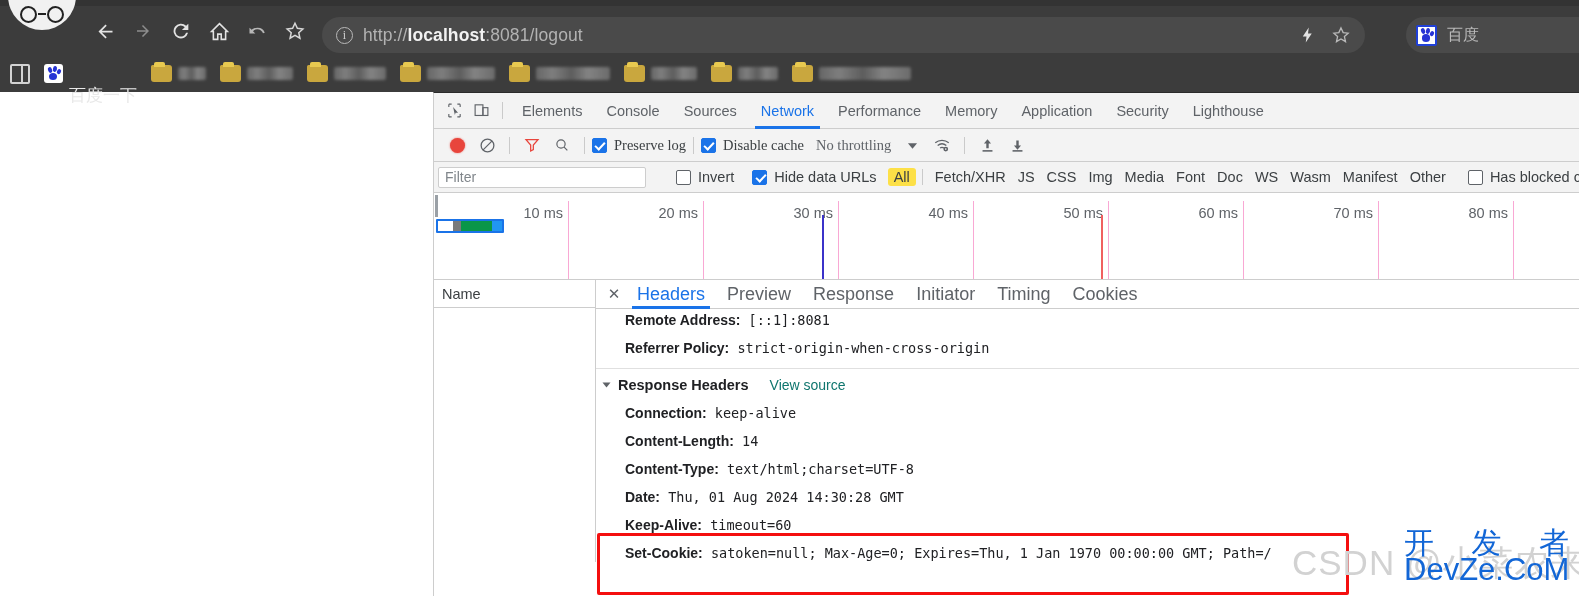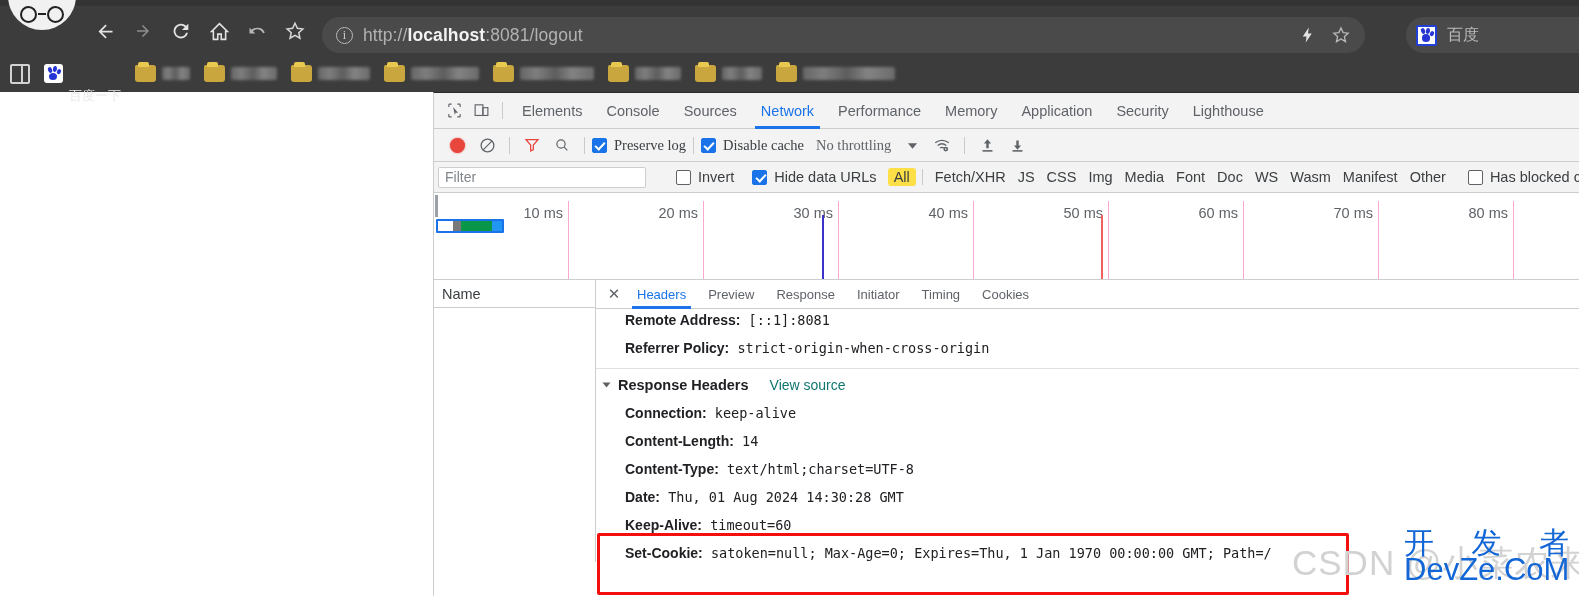--- a/index.html
+++ b/index.html
@@ -109,21 +109,21 @@
   }
   .bm-side::after {
     content: ""; position: absolute; left: 9px; top: -2px;
     width: 2px; height: 20px; background: #d2d2d2;
   }
   .bm-item { display: flex; align-items: center; gap: 6px; flex: 0 0 auto; margin-right: 14px; }
   .bm-baidu-ico {
     width: 19px; height: 19px; background: #fff; border-radius: 3px;
     display: flex; align-items: center; justify-content: center;
   }
-  .bm-label { color: #e8e8e8; font-size: 13px; white-space: nowrap; margin-top: 44px; }
+  .bm-label { color: #e8e8e8; font-size: 17px; white-space: nowrap; margin-top: 44px; }
   .folder {
     width: 21px; height: 17px; position: relative; flex: 0 0 auto;
     background: #c9a73e; border-radius: 1.5px 3px 3px 3px;
   }
   .folder::before {
     content: ""; position: absolute; left: 3px; top: -3.5px;
     width: 11px; height: 5px; background: #e8c950; border-radius: 2px 2px 0 0;
   }
   .blur {
     height: 13px; border-radius: 2px; flex: 0 0 auto;
@@ -277,21 +277,21 @@
   .det-tabbar {
     height: 29px; border-bottom: 1px solid #cdcdcd;
     display: flex; align-items: center; padding-left: 6px; background: #fff;
   }
   .det-close {
     width: 24px; height: 24px; display: flex; align-items: center;
     justify-content: center; color: #5f6368; font-size: 15px; flex: 0 0 auto;
   }
   .det-tab {
     height: 29px; padding: 0 11px; display: flex; align-items: center;
-    font-size: 13px; color: #5f6368; position: relative; white-space: nowrap;
+    font-size: 18px; color: #5f6368; position: relative; white-space: nowrap;
   }
   .det-tab.active { color: #1a73e8; }
   .det-tab.active::after {
     content: ""; position: absolute; left: 6px; right: 6px; bottom: 0;
     height: 2.5px; background: #1a73e8;
   }
 
   .hdr-scroll { position: relative; padding-top: 0; }
   .hdr-line {
     font-family: "DejaVu Sans Mono", monospace;

